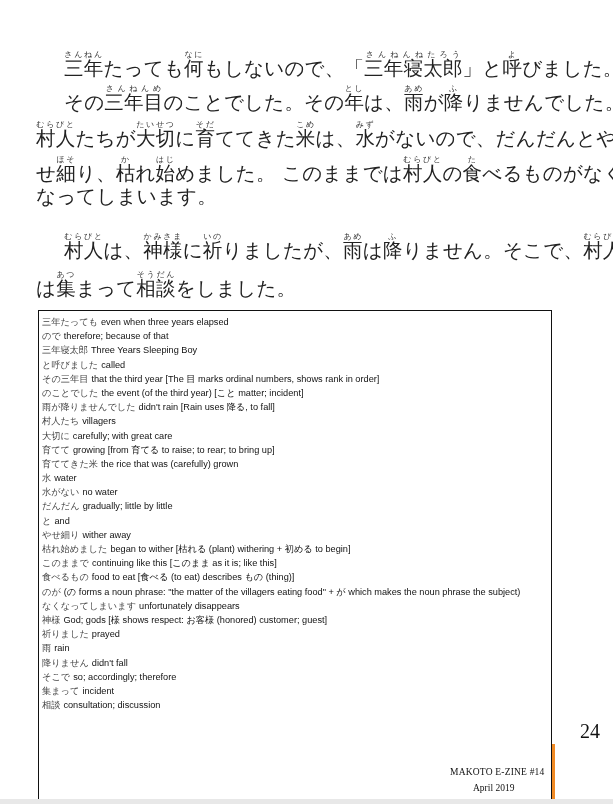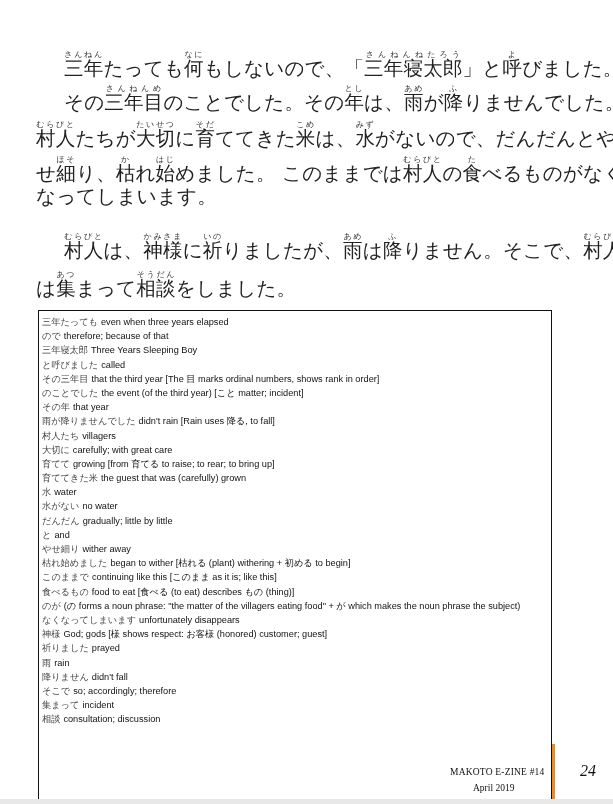--- a/index.html
+++ b/index.html
@@ -28,22 +28,22 @@
   .vocab-item .en { color:#111; }
   .footer-title {
     position:absolute; left:450px; top:767px; font-size:9.5px;
     font-family:Liberation Serif, serif; color:#111; letter-spacing:0.2px;
   }
   .footer-date {
     position:absolute; left:473px; top:783px; font-size:9.5px;
     font-family:"Liberation Serif", serif; color:#111;
   }
   .page-number {
-    position:absolute; left:580px; top:762px; font-size:16px;
-    font-family:"Liberation Serif", serif; color:#111;font-style:italic;
+    position:absolute; left:580px; top:720px; font-size:20px;
+    font-family:"Liberation Serif", serif; color:#111;
   }
   .orange-rule {
     position:absolute; left:552px; top:744px; width:3px; height:60px; background:#f08a24;
   }
   .bottom-rule {
     position:absolute; left:0; top:799px; width:613px; height:5px; background:#e8e8e8;
   }
 </style>
 </head>
 <body>
@@ -59,26 +59,25 @@
 </div>
 
 <div class="vocab-box">
   <ul class="vocab-list" id="vocab-list">
       <li class="vocab-item"><span class="jp">三年たっても</span><span class="en">even when three years elapsed</span></li>
       <li class="vocab-item"><span class="jp">ので</span><span class="en">therefore; because of that</span></li>
       <li class="vocab-item"><span class="jp">三年寝太郎</span><span class="en">Three Years Sleeping Boy</span></li>
       <li class="vocab-item"><span class="jp">と呼びました</span><span class="en">called</span></li>
       <li class="vocab-item"><span class="jp">その三年目</span><span class="en">that the third year [The 目 marks ordinal numbers, shows rank in order]</span></li>
       <li class="vocab-item"><span class="jp">のことでした</span><span class="en">the event (of the third year) [こと matter; incident]</span></li>
-      <li class="vocab-item"><span class="jp">その年</span><span class="en">that year</span></li>
       <li class="vocab-item"><span class="jp">雨が降りませんでした</span><span class="en">didn't rain [Rain uses 降る, to fall]</span></li>
       <li class="vocab-item"><span class="jp">村人たち</span><span class="en">villagers</span></li>
       <li class="vocab-item"><span class="jp">大切に</span><span class="en">carefully; with great care</span></li>
       <li class="vocab-item"><span class="jp">育てて</span><span class="en">growing [from 育てる to raise; to rear; to bring up]</span></li>
-      <li class="vocab-item"><span class="jp">育ててきた米</span><span class="en">the guest that was (carefully) grown</span></li>
+      <li class="vocab-item"><span class="jp">育ててきた米</span><span class="en">the rice that was (carefully) grown</span></li>
       <li class="vocab-item"><span class="jp">水</span><span class="en">water</span></li>
       <li class="vocab-item"><span class="jp">水がない</span><span class="en">no water</span></li>
       <li class="vocab-item"><span class="jp">だんだん</span><span class="en">gradually; little by little</span></li>
       <li class="vocab-item"><span class="jp">と</span><span class="en">and</span></li>
       <li class="vocab-item"><span class="jp">やせ細り</span><span class="en">wither away</span></li>
       <li class="vocab-item"><span class="jp">枯れ始めました</span><span class="en">began to wither [枯れる (plant) withering + 初める to begin]</span></li>
       <li class="vocab-item"><span class="jp">このままで</span><span class="en">continuing like this [このまま as it is; like this]</span></li>
       <li class="vocab-item"><span class="jp">食べるもの</span><span class="en">food to eat [食べる (to eat) describes もの (thing)]</span></li>
       <li class="vocab-item"><span class="jp">のが</span><span class="en">(の forms a noun phrase: "the matter of the villagers eating food" + が which makes the noun phrase the subject)</span></li>
       <li class="vocab-item"><span class="jp">なくなってしまいます</span><span class="en">unfortunately disappears</span></li>

